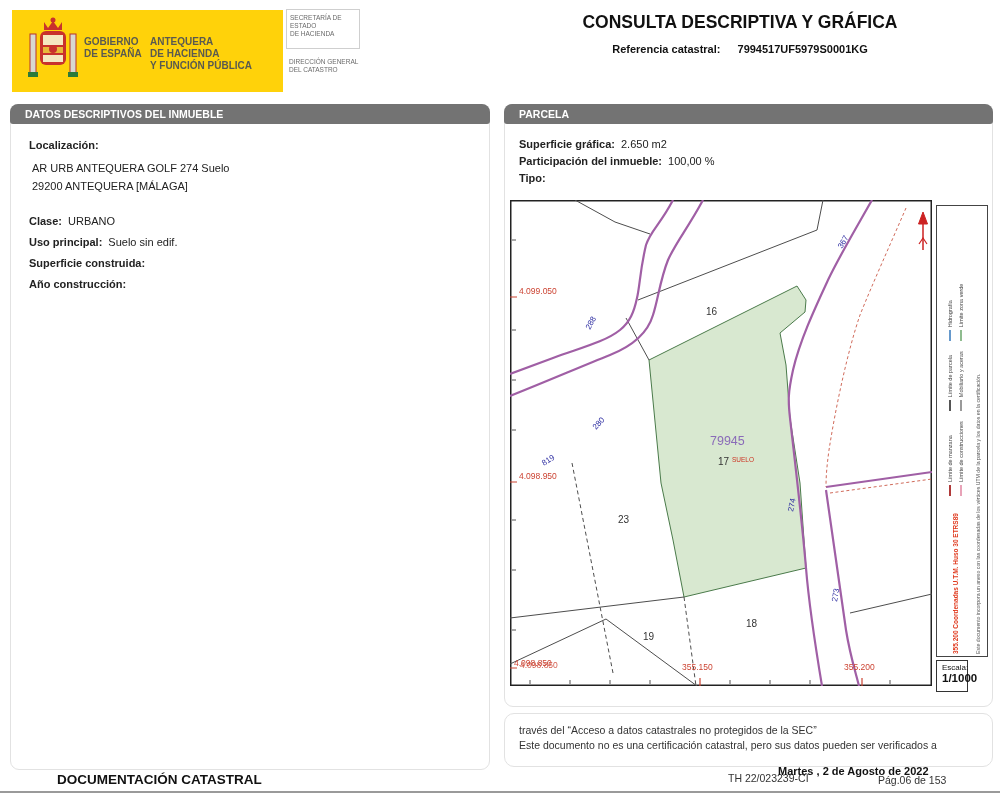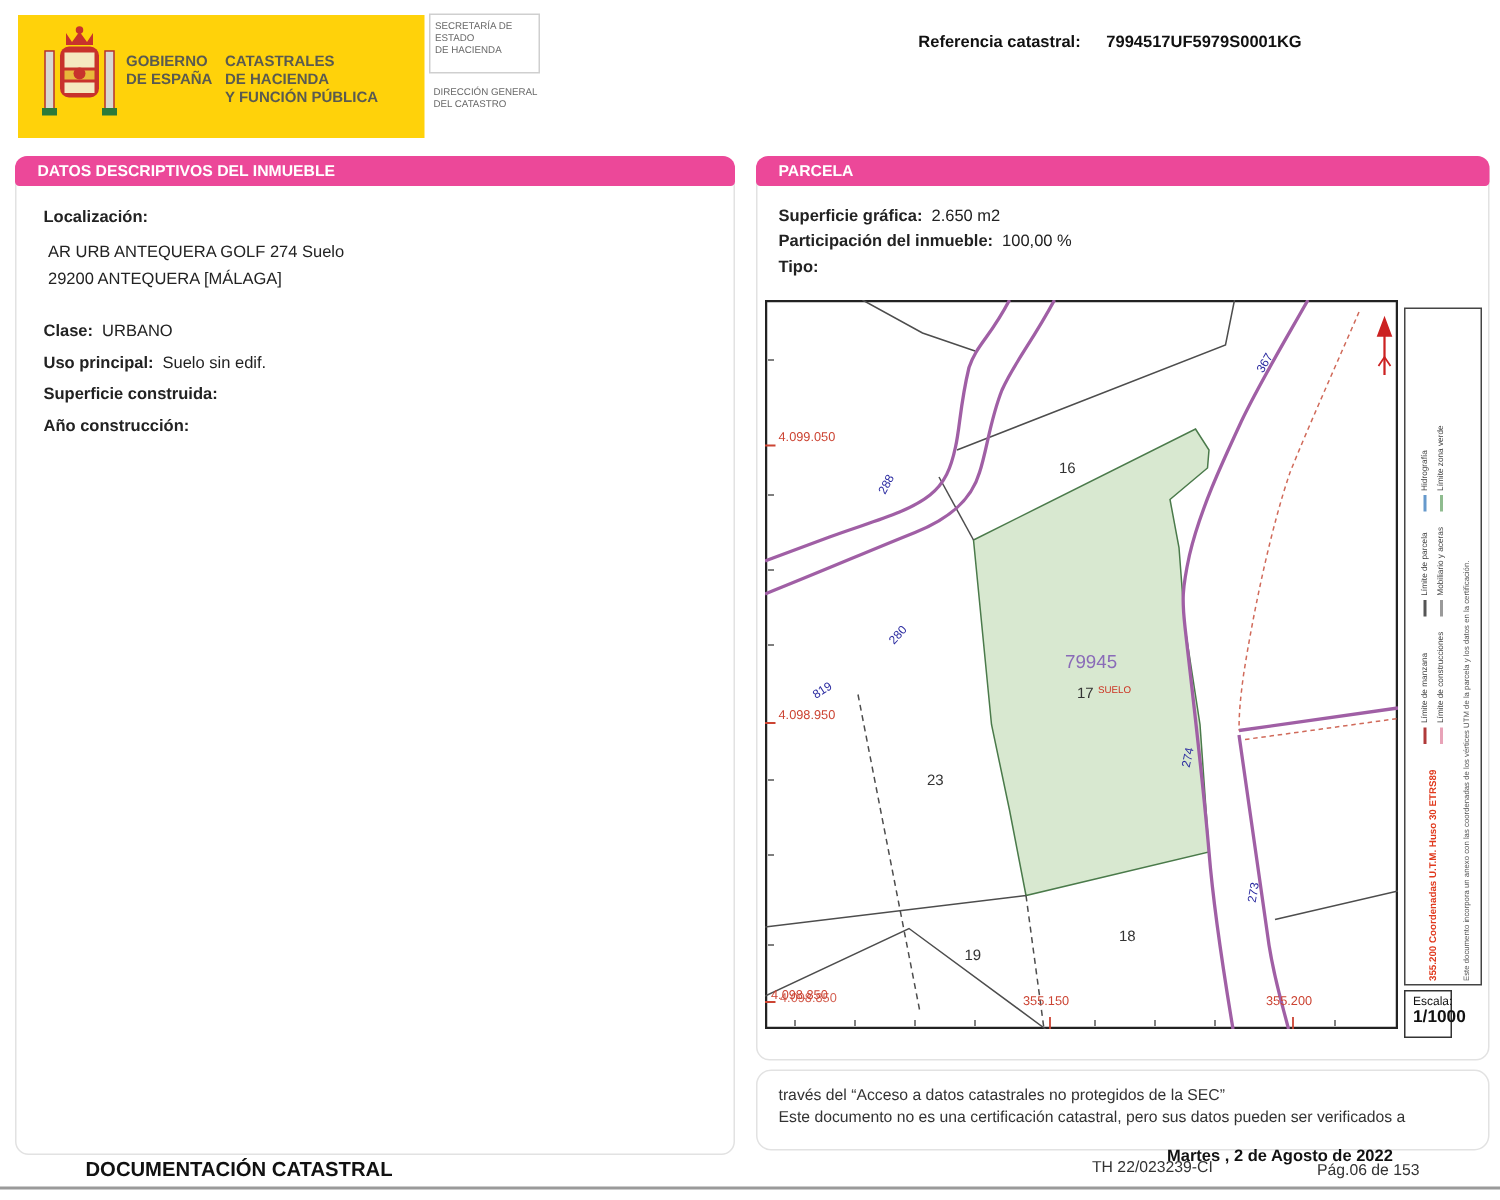--- a/index.html
+++ b/index.html
@@ -19,21 +19,21 @@
   .title-wrap{left:485px;top:12px;width:510px;text-align:center;color:#111;}
   .title-l1{font-size:17.5px;font-weight:bold;}
   .title-l2{font-size:16.5px;font-weight:bold;margin-top:7px;}
   .ref-row{margin-top:10px;font-size:11px;font-weight:bold;}
   .ref-row .val{margin-left:14px;}
 
   
   .panel{border:1.5px solid #e2e2e2;border-radius:9px;background:#fff;box-sizing:border-box;}
   .panel-left{left:10px;top:104px;width:480px;height:666px;}
   .panel-right{left:504px;top:104px;width:489px;height:603px;}
-  .panel-head{position:absolute;left:-1px;top:-1px;right:-1px;height:20px;background:#ec4899;
+  .panel-head{position:absolute;left:-1px;top:-1px;right:-1px;height:20px;background:#737373;
       border-radius:8px 8px 3px 3px;color:#fff;font-weight:bold;font-size:10.5px;
       line-height:20px;padding-left:15px;}
   .fld{position:absolute;left:18px;font-size:11px;white-space:nowrap;}
   .fld b{font-weight:bold;}
   .fld .v{font-weight:normal;margin-left:6px;}
 
   
   .map-svg{left:510px;top:200px;width:422px;height:486px;}
   .sidebar{left:936px;top:205px;width:52px;height:452px;border:1px solid #444;box-sizing:border-box;overflow:hidden;background:#fff;}
   .sidebar-inner{position:absolute;left:0;top:0;width:452px;height:52px;
@@ -75,36 +75,37 @@
     <rect x="19" y="19" width="20" height="10" fill="#f5e8c0"></rect>
     <rect x="19" y="31" width="20" height="6" fill="#e8b83a"></rect>
     <rect x="19" y="39" width="20" height="7" fill="#f5e8c0"></rect>
     <circle cx="29" cy="33" r="4" fill="#c8322c"></circle>
   </svg>
   <div class="abs logo-gob">
     <div>GOBIERNO</div>
     <div>DE ESPAÑA</div>
   </div>
   <div class="abs logo-min">
-    <div>CATASTRALES</div>
+    <div>ANTEQUERA</div>
     <div>DE HACIENDA</div>
     <div>Y FUNCIÓN PÚBLICA</div>
   </div>
 </div>
 
 <div class="abs secretaria-box">
   <div>SECRETARÍA DE ESTADO</div>
   <div>DE HACIENDA</div>
 </div>
 <div class="abs direccion-box">
   <div>DIRECCIÓN GENERAL</div>
   <div>DEL CATASTRO</div>
 </div>
 
 <div class="abs title-wrap">
+  <div class="title-l1">CONSULTA DESCRIPTIVA Y GRÁFICA</div>
   <div class="ref-row">
     <span>Referencia catastral:</span>
     <span class="val">7994517UF5979S0001KG</span>
   </div>
 </div>
 
 <div class="abs panel panel-left">
   <div class="panel-head">DATOS DESCRIPTIVOS DEL INMUEBLE</div>
   <div class="fld" style="top:34px;font-weight:bold">Localización:</div>
   <div class="fld" style="top:57px;left:21px">AR URB ANTEQUERA GOLF 274 Suelo</div>

